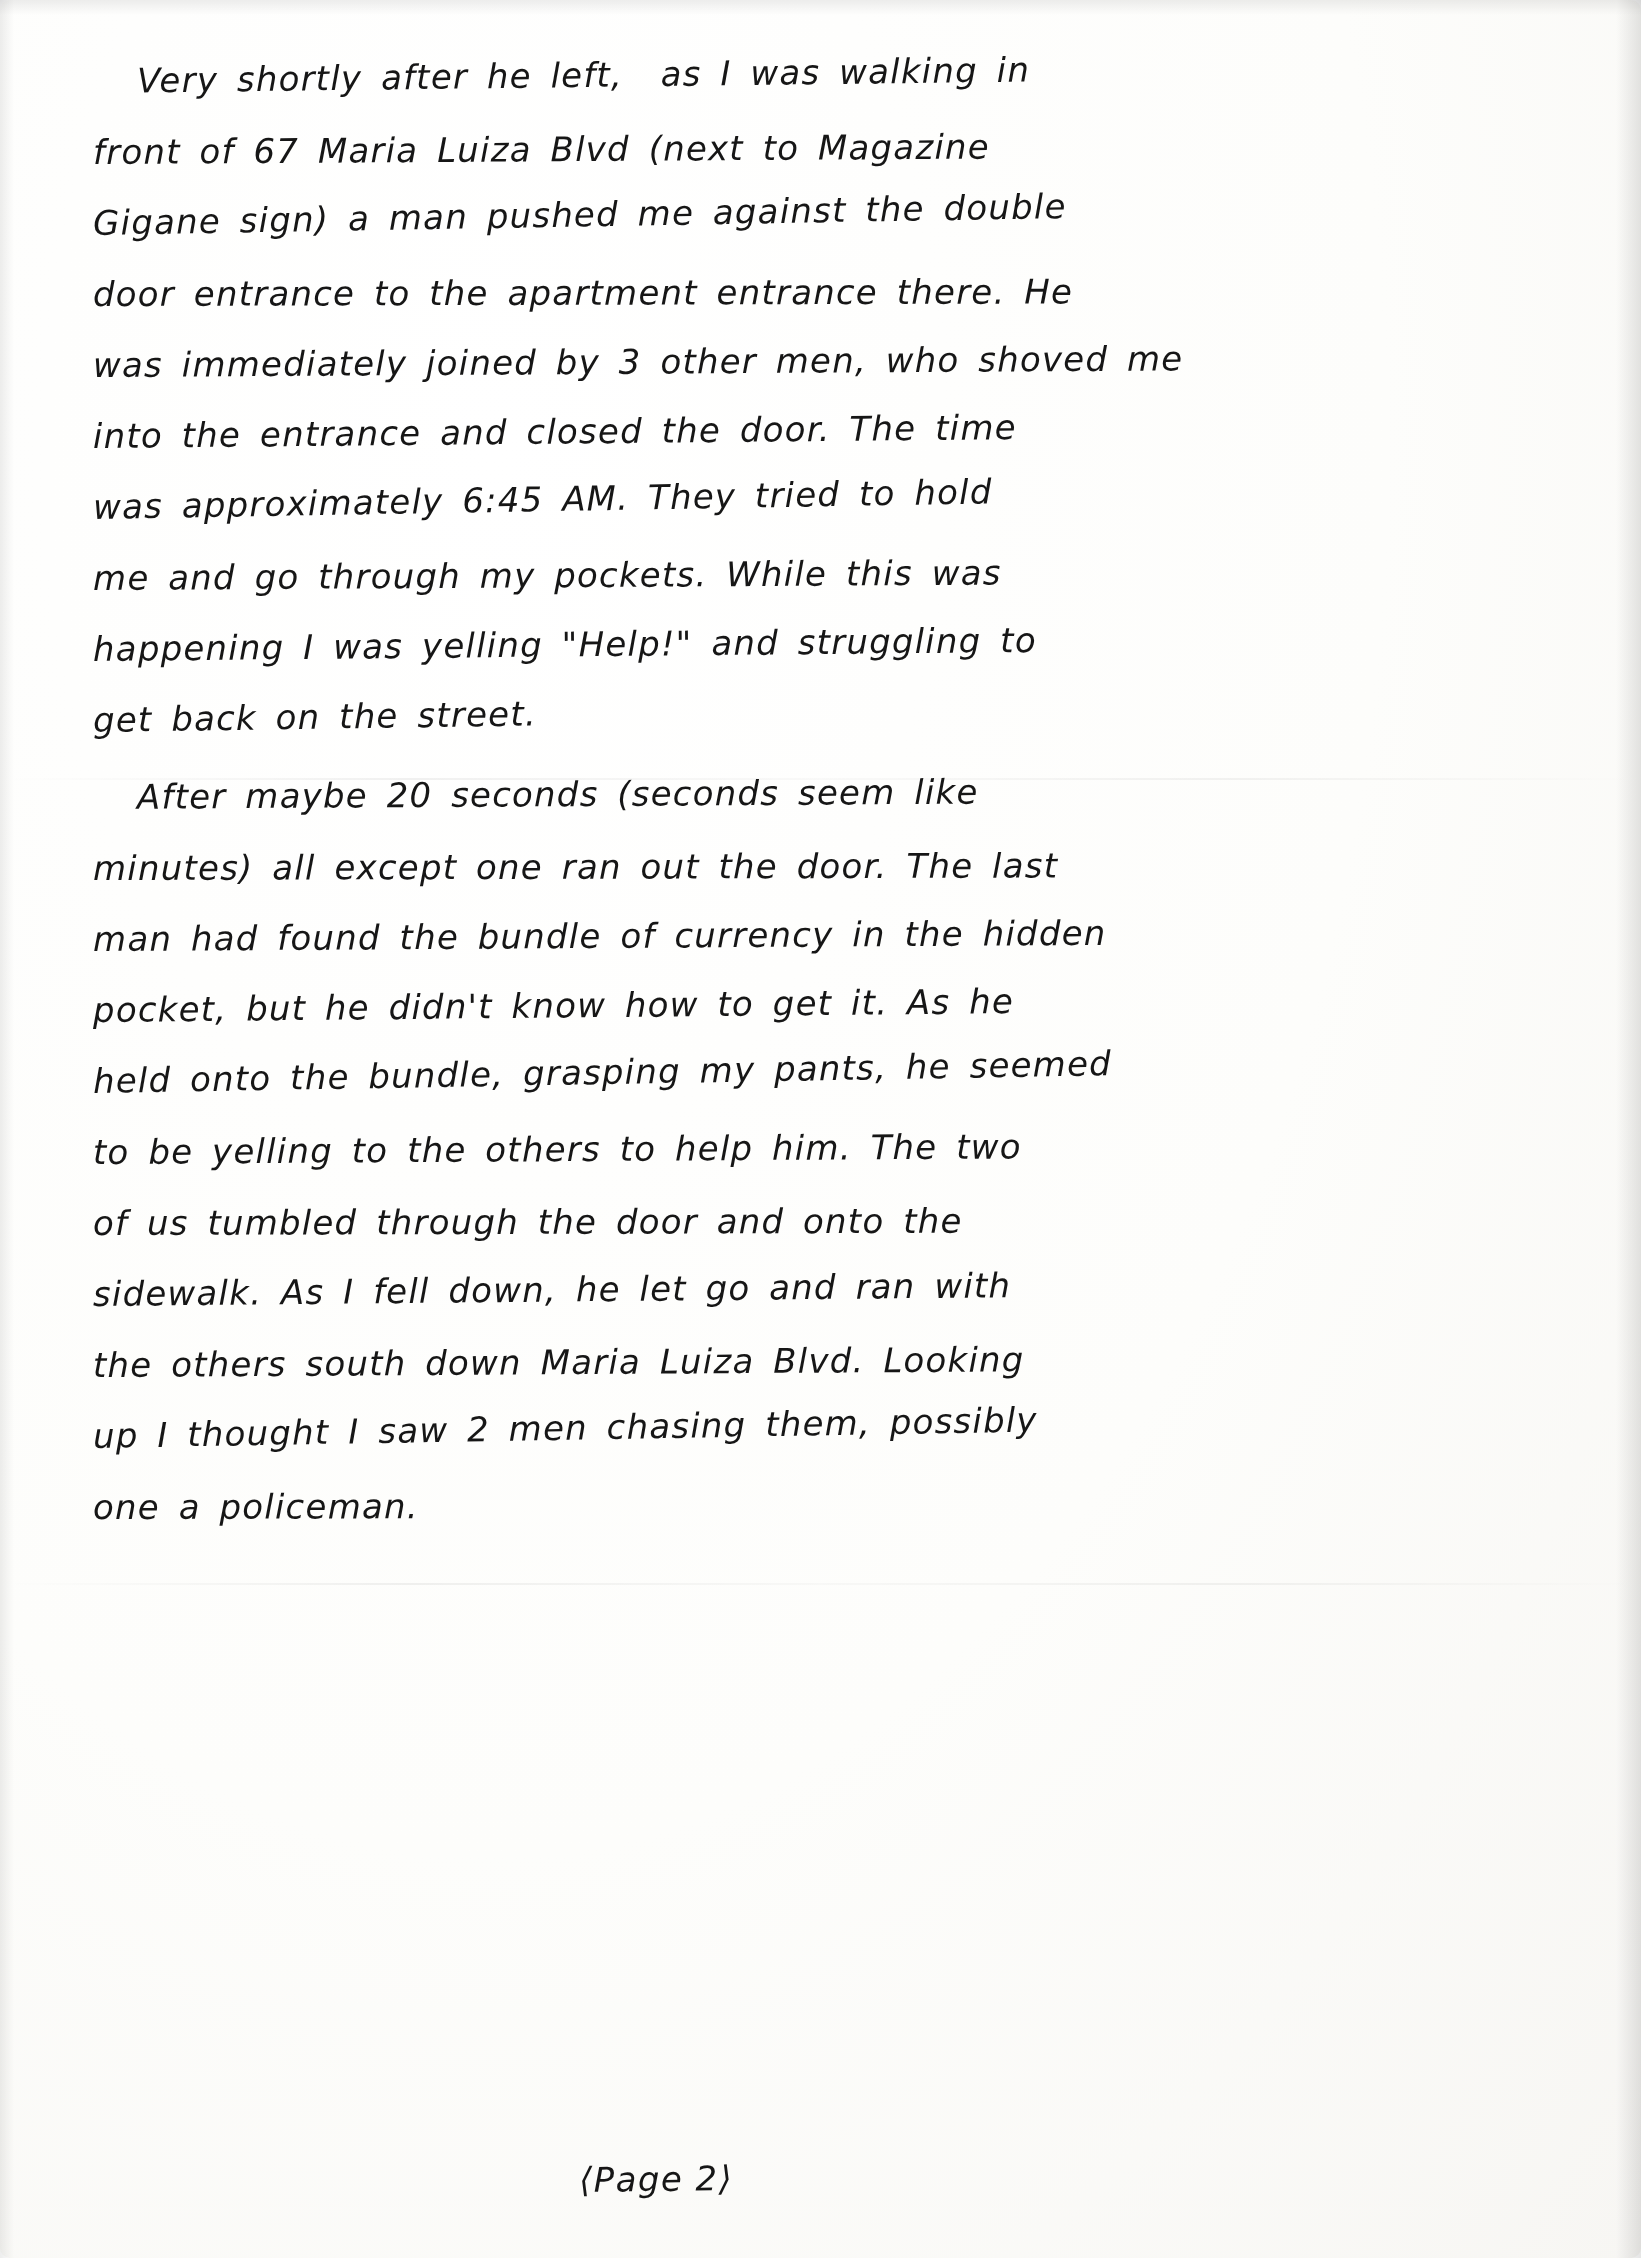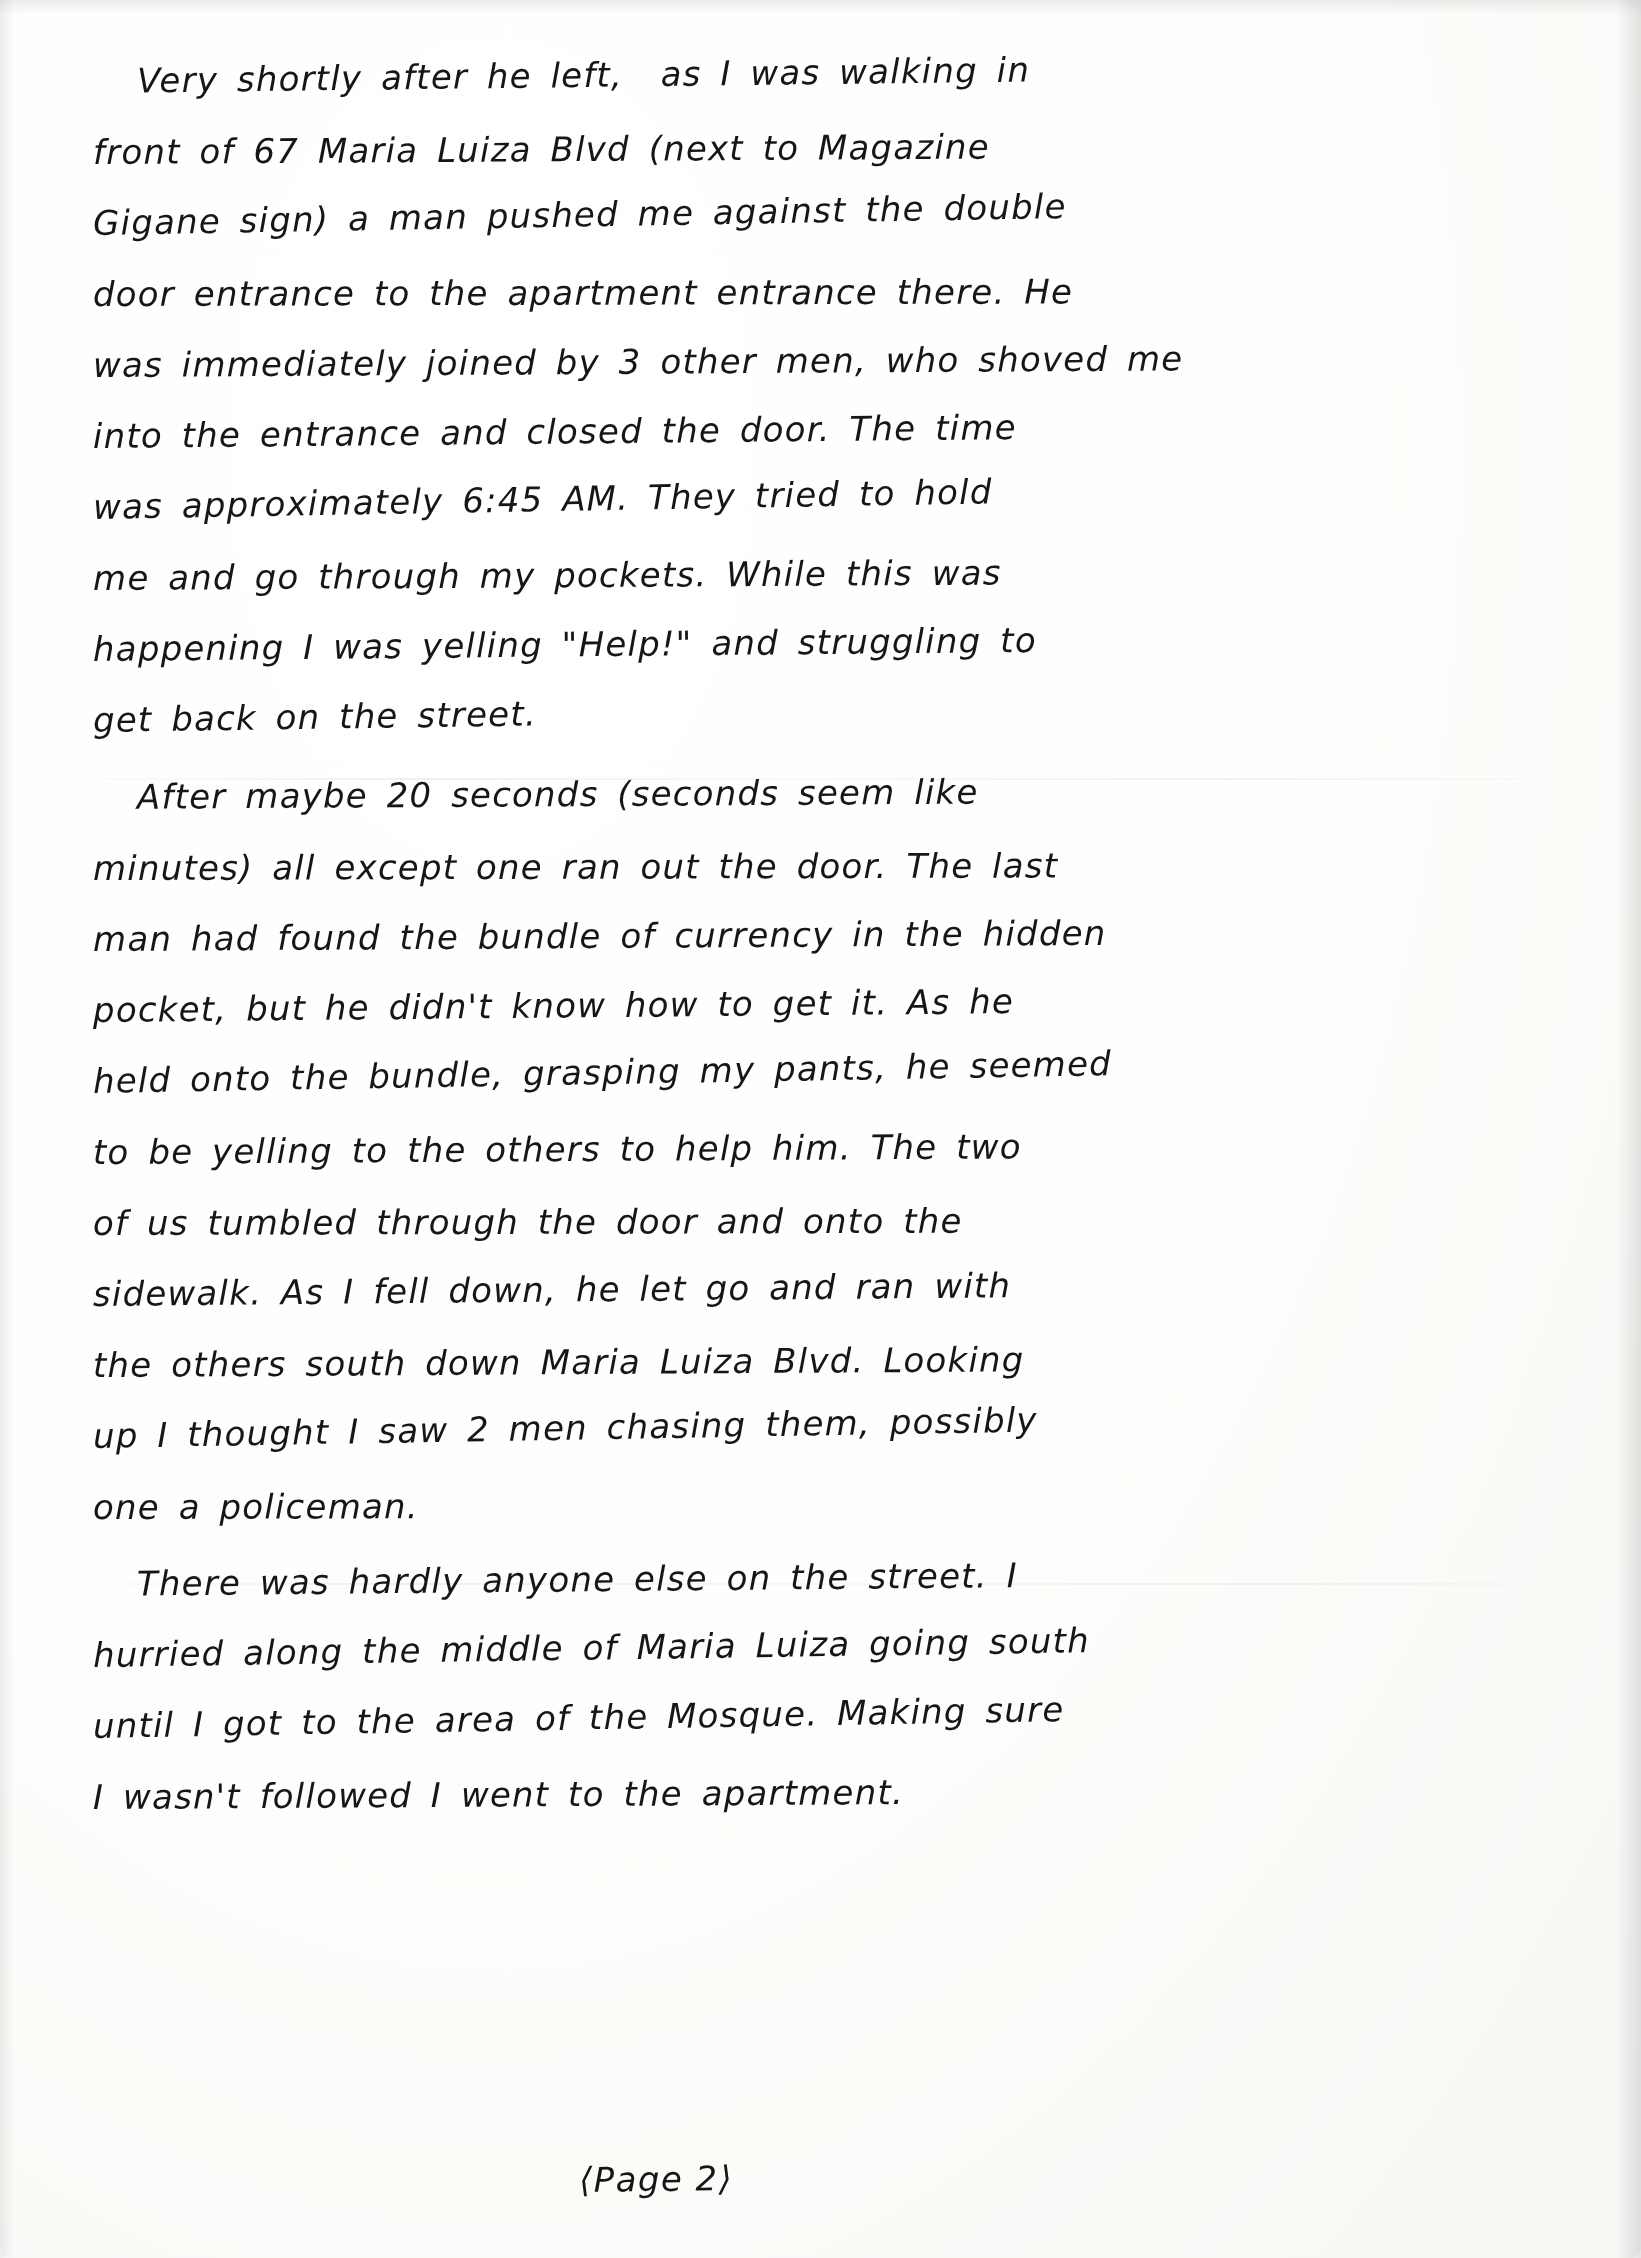--- a/index.html
+++ b/index.html
@@ -135,24 +135,18 @@
       <div class="line s3">held onto the bundle, grasping my pants, he seemed</div>
       <div class="line s2">to be yelling to the others to help him. The two</div>
       <div class="line s4">of us tumbled through the door and onto the</div>
       <div class="line s5">sidewalk. As I fell down, he let go and ran with</div>
       <div class="line s2">the others south down Maria Luiza Blvd. Looking</div>
       <div class="line s3">up I thought I saw 2 men chasing them, possibly</div>
       <div class="line s4">one a policeman.</div>
     </div>
 
 
-    <div class="para">
-      <div class="line s5 indent">There was hardly anyone else on the street. I</div>
-      <div class="line s6">hurried along the middle of Maria Luiza going south</div>
-      <div class="line s3">until I got to the area of the Mosque. Making sure</div>
-      <div class="line s2">I wasn't followed I went to the apartment.</div>
-    </div>
 
   </div>
 
   <div class="page-marker">⟨Page 2⟩</div>
 </div>
 
 
 </body></html>

